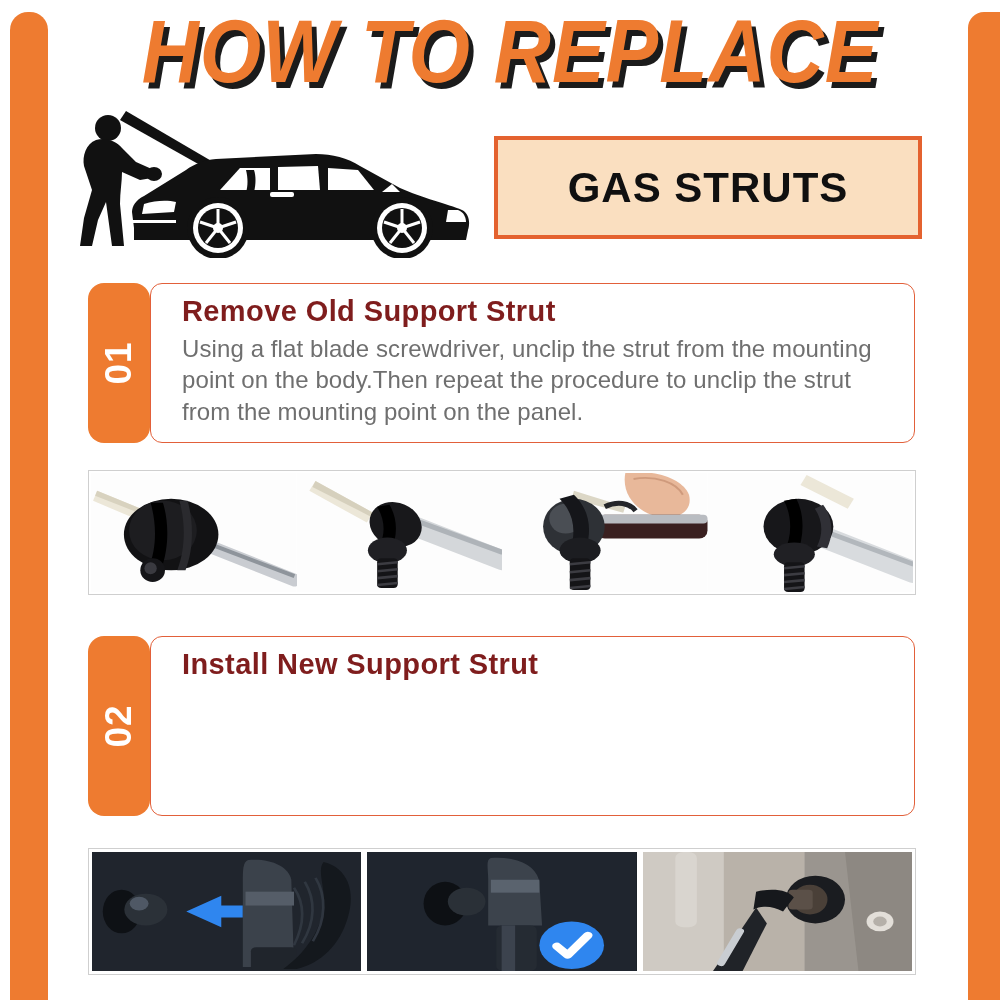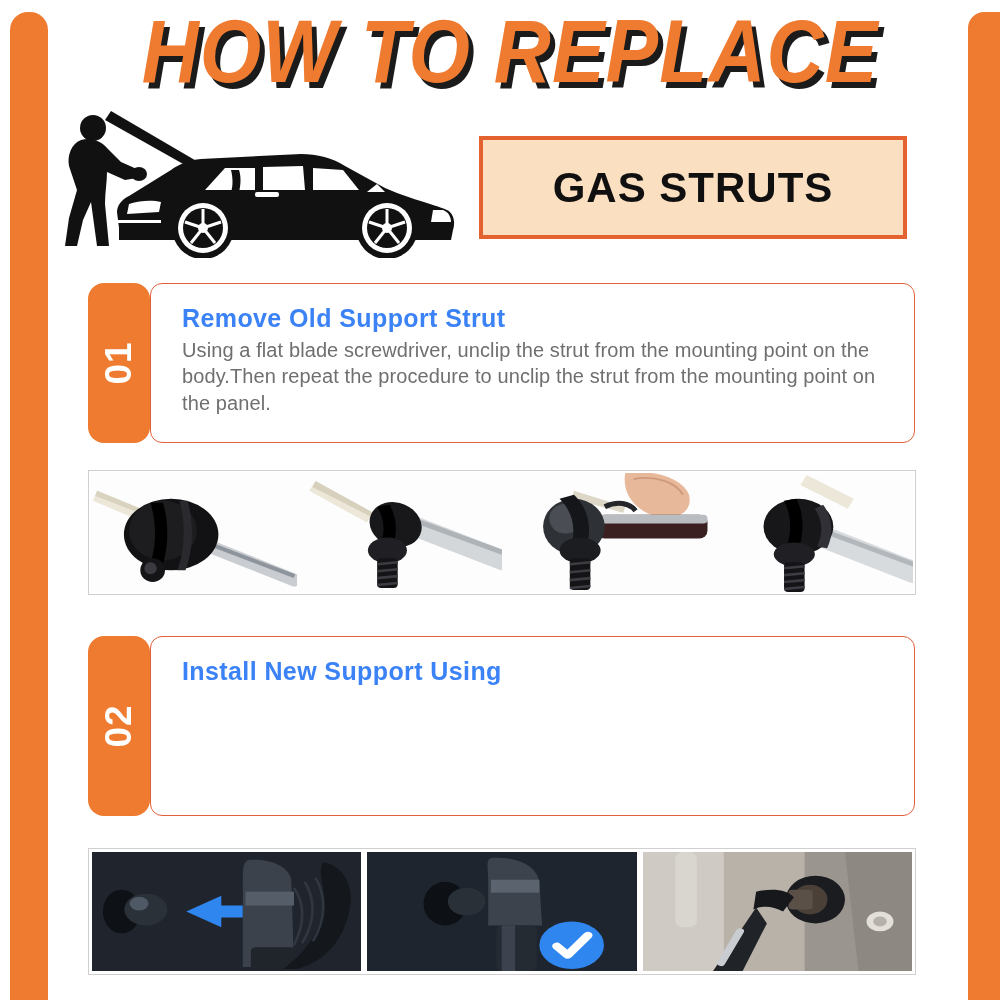--- a/index.html
+++ b/index.html
@@ -28,21 +28,21 @@
   .header-title span{
     font-size:79px;font-weight:bold;font-style:italic;
     letter-spacing:1px;color:#ee7b30;
     text-shadow:5px 5px 0 #1b1b1b;
     white-space:nowrap;
     transform:scaleY(1.12);
     font-family:"Liberation Sans", sans-serif;
   }
 
   
-  .hero{position:absolute;left:55px;top:108px;width:870px;height:150px;text-align:center;}
+  .hero{position:absolute;left:70px;top:108px;width:870px;height:150px;text-align:center;}
   .car-illus{position:absolute;left:0;top:0;width:420px;height:150px;}
   .car-illus svg{display:block;width:420px;height:150px;}
 
   .badge{
     position:absolute;left:424px;top:28px;width:420px;height:95px;
     background:#fadfc0;border:4px solid #e4622f;
     display:flex;align-items:center;justify-content:center;
   }
   .badge span{
     font-size:42px;font-weight:bold;color:#101010;letter-spacing:1px;
@@ -66,25 +66,25 @@
   .step-tab span{
     transform:rotate(-90deg);
     font-size:37px;font-weight:bold;color:#ffffff;letter-spacing:1px;
     white-space:nowrap;
   }
 
   .step-body{position:absolute;left:182px;right:24px;}
   .step-body.s1{top:292px;}
   .step-body.s2{top:645px;}
   .step-heading{
-    font-size:25px;font-weight:bold;color:#3b82f6;
-    letter-spacing:0.4px;margin:11px 0 4px 0;line-height:1.2;
+    font-size:29px;font-weight:bold;color:#7f1d1d;
+    letter-spacing:0.4px;margin:2px 0 4px 0;line-height:1.2;
   }
   .step-text{
-    font-size:20px;color:#6f6f6f;line-height:1.32;margin:0;
+    font-size:24px;color:#6f6f6f;line-height:1.32;margin:0;
     max-width:700px;letter-spacing:0.1px;
   }
 
   
   .strip{
     position:absolute;background:#ffffff;border:1px solid #cfcfcf;
     display:flex;box-sizing:border-box;overflow:hidden;
   }
   .strip.s1{left:88px;top:470px;width:828px;height:125px;padding:2px;}
   .strip.s2{left:88px;top:848px;width:828px;height:127px;padding:3px;gap:6px;}
@@ -258,21 +258,21 @@
         </g>
       </svg>
     </div>
   </div>
 
   <div class="step-card s2"></div>
   <div class="step-tab s2">
     <span>02</span>
   </div>
   <div class="step-body s2">
-    <p class="step-heading">Install New Support Using</p>
+    <p class="step-heading">Install New Support Strut</p>
   </div>
 
   <div class="strip s2">
 
     <div class="photo">
       <svg viewBox="0 0 200 120" preserveAspectRatio="none" xmlns="http://www.w3.org/2000/svg">
         <rect width="200" height="120" fill="#1c2026"></rect>
         <rect x="0" y="0" width="200" height="120" fill="#232a33" opacity="0.5"></rect>
 
         <ellipse cx="22" cy="60" rx="14" ry="22" fill="#0e1115"></ellipse>

